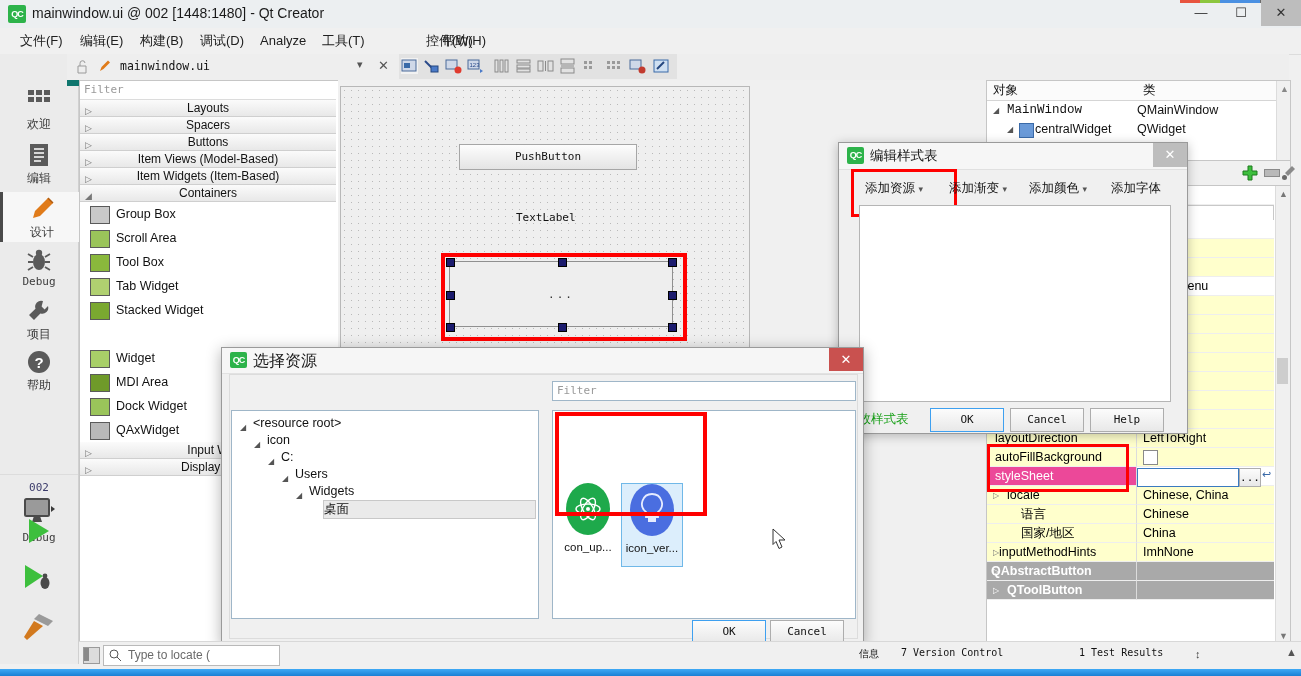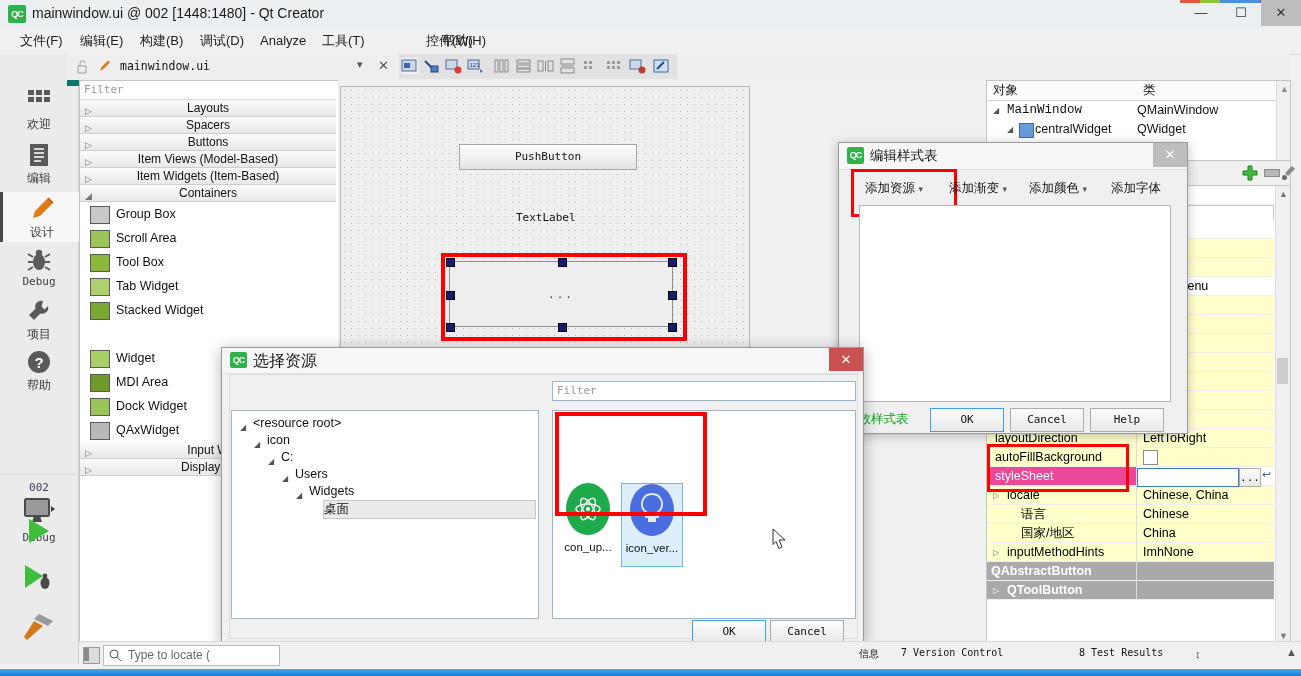--- a/index.html
+++ b/index.html
@@ -481,21 +481,21 @@
     </div>
     <div class="abs pe-row" style="top: 319px;">
       <span class="pe-name yellow" style="padding-left:34px;">语言</span>
       <span class="pe-val yellow" style=""><span>Chinese</span></span>
     </div>
     <div class="abs pe-row" style="top: 338px;">
       <span class="pe-name yellow" style="padding-left:34px;">国家/地区</span>
       <span class="pe-val yellow" style=""><span>China</span></span>
     </div>
     <div class="abs pe-row" style="top: 357px;">
-      <span class="pe-name yellow" style="padding-left:20px;">inputMethodHints</span>
+      <span class="pe-name yellow" style="padding-left:12px;">inputMethodHints</span>
       <span class="abs" style="left:6px;top:0;font-size:8px;color:#777;">▷</span>
       <span class="pe-val yellow" style=""><span>ImhNone</span></span>
     </div>
     <div class="abs pe-row" style="top: 376px;">
       <span class="pe-name grp" style="padding-left:4px;">QAbstractButton</span>
       <span class="abs" style="left:6px;top:0;font-size:8px;color:#fff;">▷</span>
       <span class="pe-val grp" style=""><span></span></span>
     </div>
     <div class="abs pe-row" style="top: 395px;">
       <span class="pe-name grp" style="padding-left:20px;">QToolButton</span>
@@ -615,18 +615,18 @@
     </div>
   <div class="abs" id="locator">
     <svg style="position:absolute;left:5px;top:3px;" width="13" height="13" viewBox="0 0 13 13">
         <circle cx="5" cy="5" r="4" fill="none" stroke="#555"></circle>
         <path d="M8 8l4 4" stroke="#555"></path>
       </svg>
     <span>Type to locate (</span>
   </div>
   <div class="abs sb-item" style="left:780px;">信息</div>
   <div class="abs sb-item" style="left:822px;">7 Version Control</div>
-  <div class="abs sb-item" style="left:1000px;">8 Test Results</div>
+  <div class="abs sb-item" style="left:1000px;">1 Test Results</div>
   <div class="abs" style="left:1116px;top:6px;font-size:11px;color:#444;">↕</div>
   <div class="abs" style="left:1207px;top:4px;font-size:11px;color:#555;">▲</div>
 
 </div>
 <div class="abs" id="bluebar"></div>
 
 </body></html>

